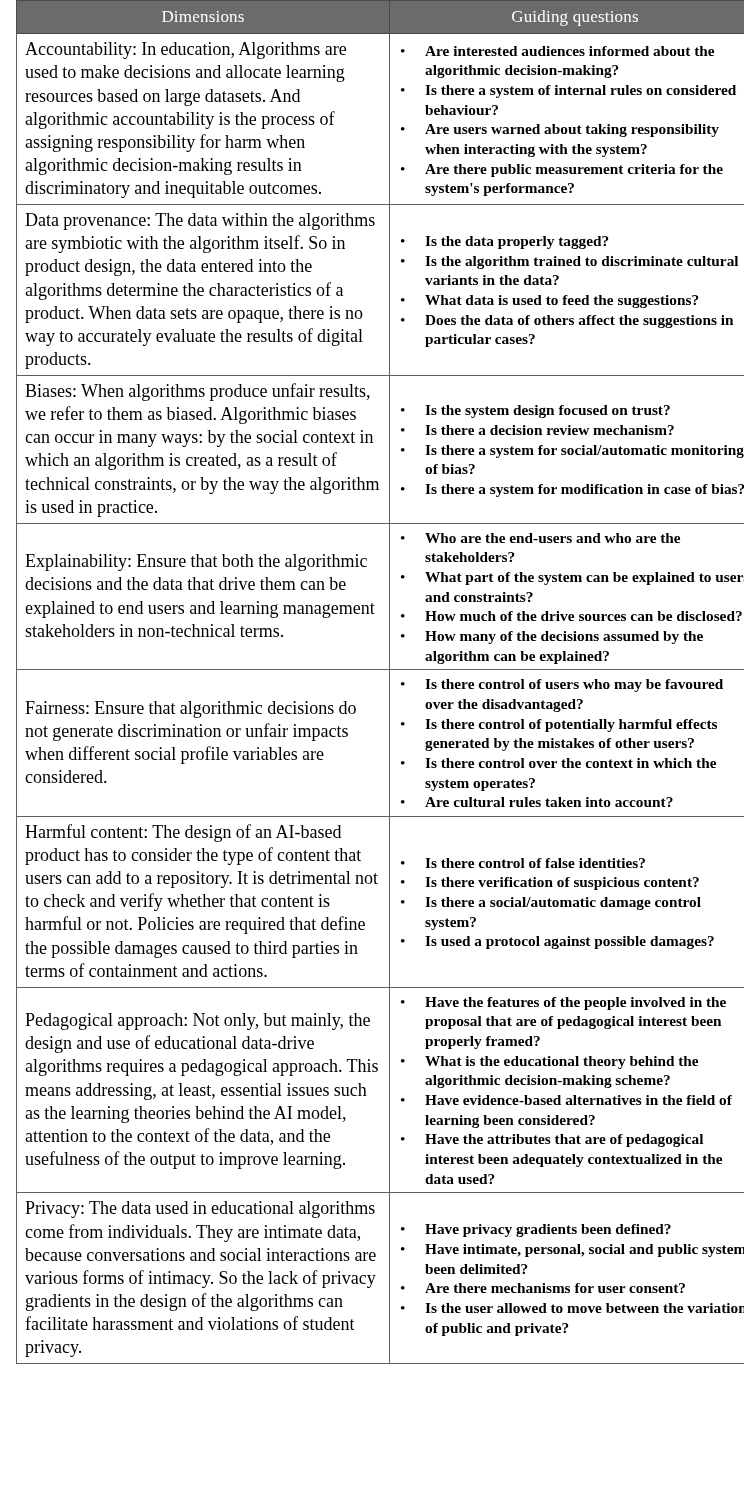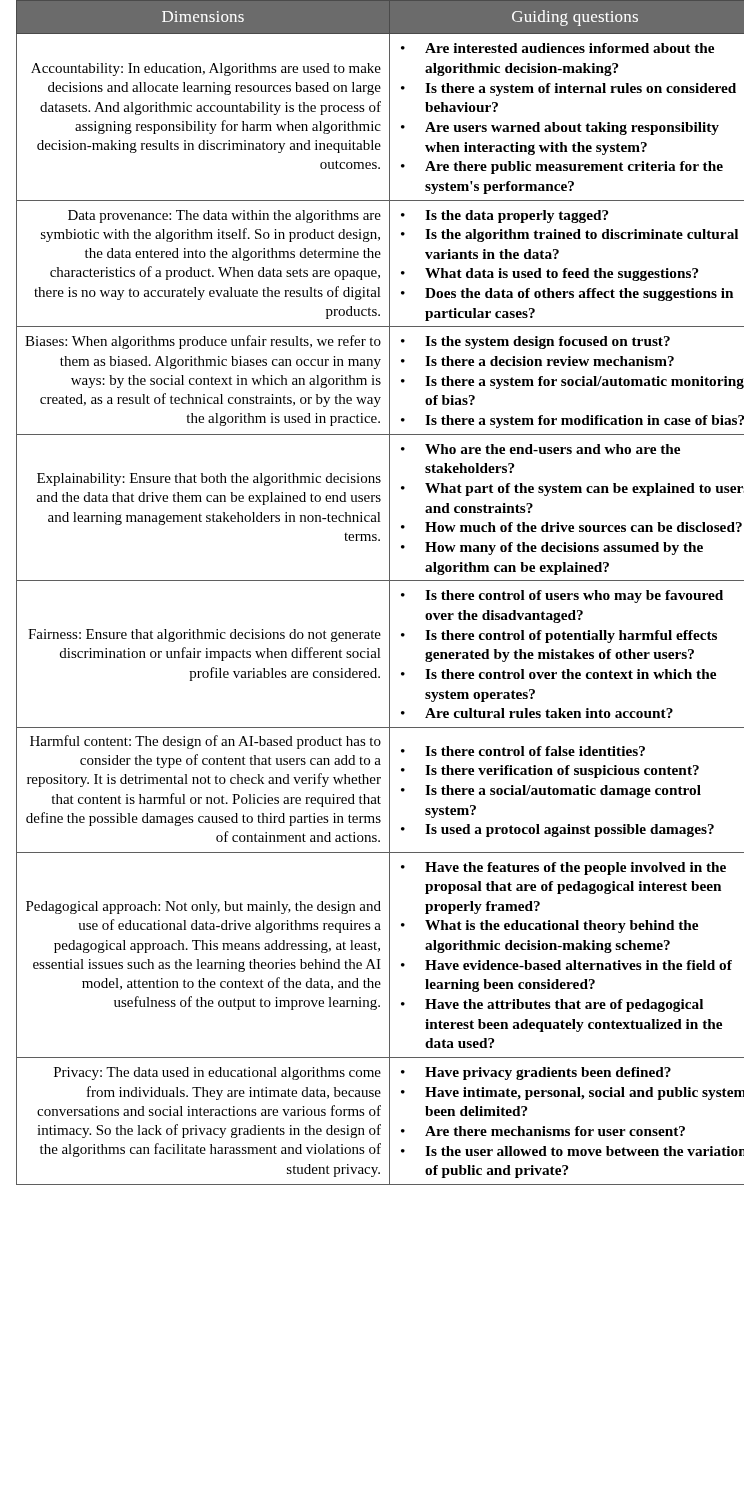--- a/index.html
+++ b/index.html
@@ -53,23 +53,23 @@
 
   td.dim-cell {
     padding: 4px 8px 4px 8px;
   }
 
   td.q-cell {
     padding: 4px 6px 4px 4px;
   }
 
   .dim-text {
-    font-size: 15px;
+    font-size: 18px;
     line-height: 1.285;
-    text-align: right;
+    text-align: left;
     word-spacing: -0.2px;
   }
 
   ul.q-list {
     list-style: none;
     margin: 0;
     padding: 0;
   }
 
   ul.q-list li {

